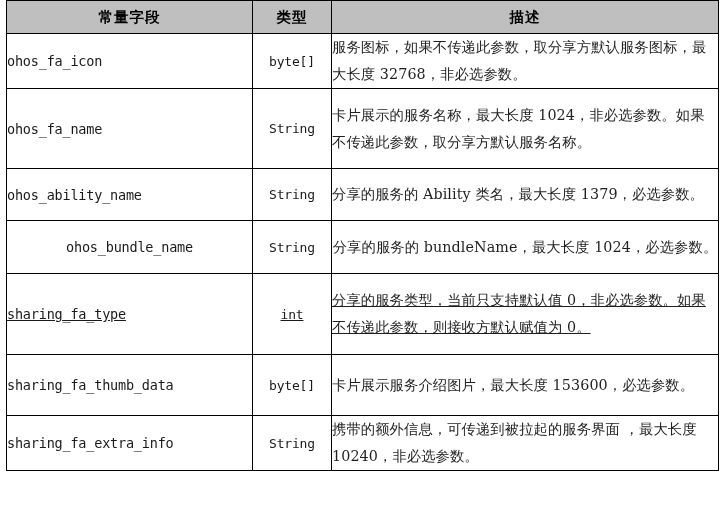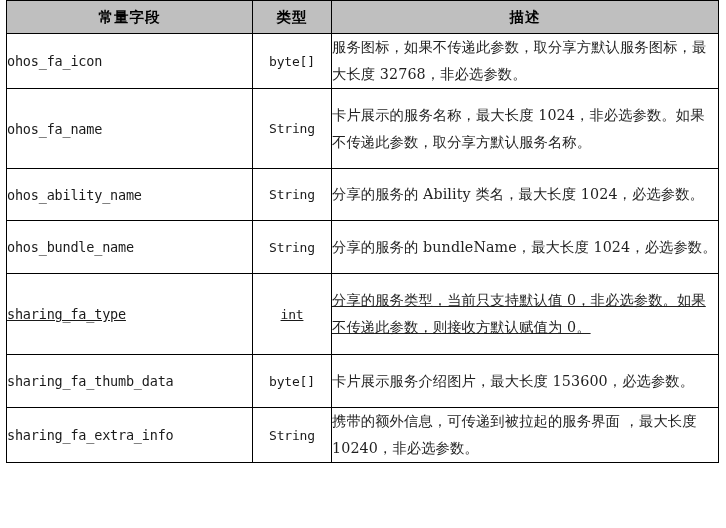--- a/index.html
+++ b/index.html
@@ -85,23 +85,23 @@
     text-align: left;
     letter-spacing: 0.1px;
     word-break: break-word;
     margin-left: 8px;
   }
 
   
   tr.r0 td { height: 55px; }
   tr.r1 td { height: 80px; }
   tr.r2 td { height: 52px; }
-  tr.r3 td { height: 53px; }
+  tr.r3 td { height: 53px; text-align: center; }
   tr.r4 td { height: 81px; text-decoration: underline; }
-  tr.r5 td { height: 53px; }
+  tr.r5 td { height: 61px; }
   tr.r6 td { height: 55px; }
   tr.r7 td { height: 52px; }
 </style>
 </head>
 <body>
 
 <div class="page">
   <table class="spec">
     <colgroup>
       <col class="c-field">
@@ -122,21 +122,21 @@
         <td class="desc">服务图标，如果不传递此参数，取分享方默认服务图标，最大长度 32768，非必选参数。</td>
       </tr>
       <tr class="r1">
         <td class="field">ohos_fa_name</td>
         <td class="type">String</td>
         <td class="desc">卡片展示的服务名称，最大长度 1024，非必选参数。如果不传递此参数，取分享方默认服务名称。</td>
       </tr>
       <tr class="r2">
         <td class="field">ohos_ability_name</td>
         <td class="type">String</td>
-        <td class="desc">分享的服务的 Ability 类名，最大长度 1024，必选参数。</td>
+        <td class="desc">分享的服务的 Ability 类名，最大长度 1379，必选参数。</td>
       </tr>
       <tr class="r3">
         <td class="field">ohos_bundle_name</td>
         <td class="type">String</td>
         <td class="desc">分享的服务的 bundleName，最大长度 1024，必选参数。</td>
       </tr>
       <tr class="r4">
         <td class="field">sharing_fa_type</td>
         <td class="type">int</td>
         <td class="desc">分享的服务类型，当前只支持默认值 0，非必选参数。如果不传递此参数，则接收方默认赋值为 0。</td>

